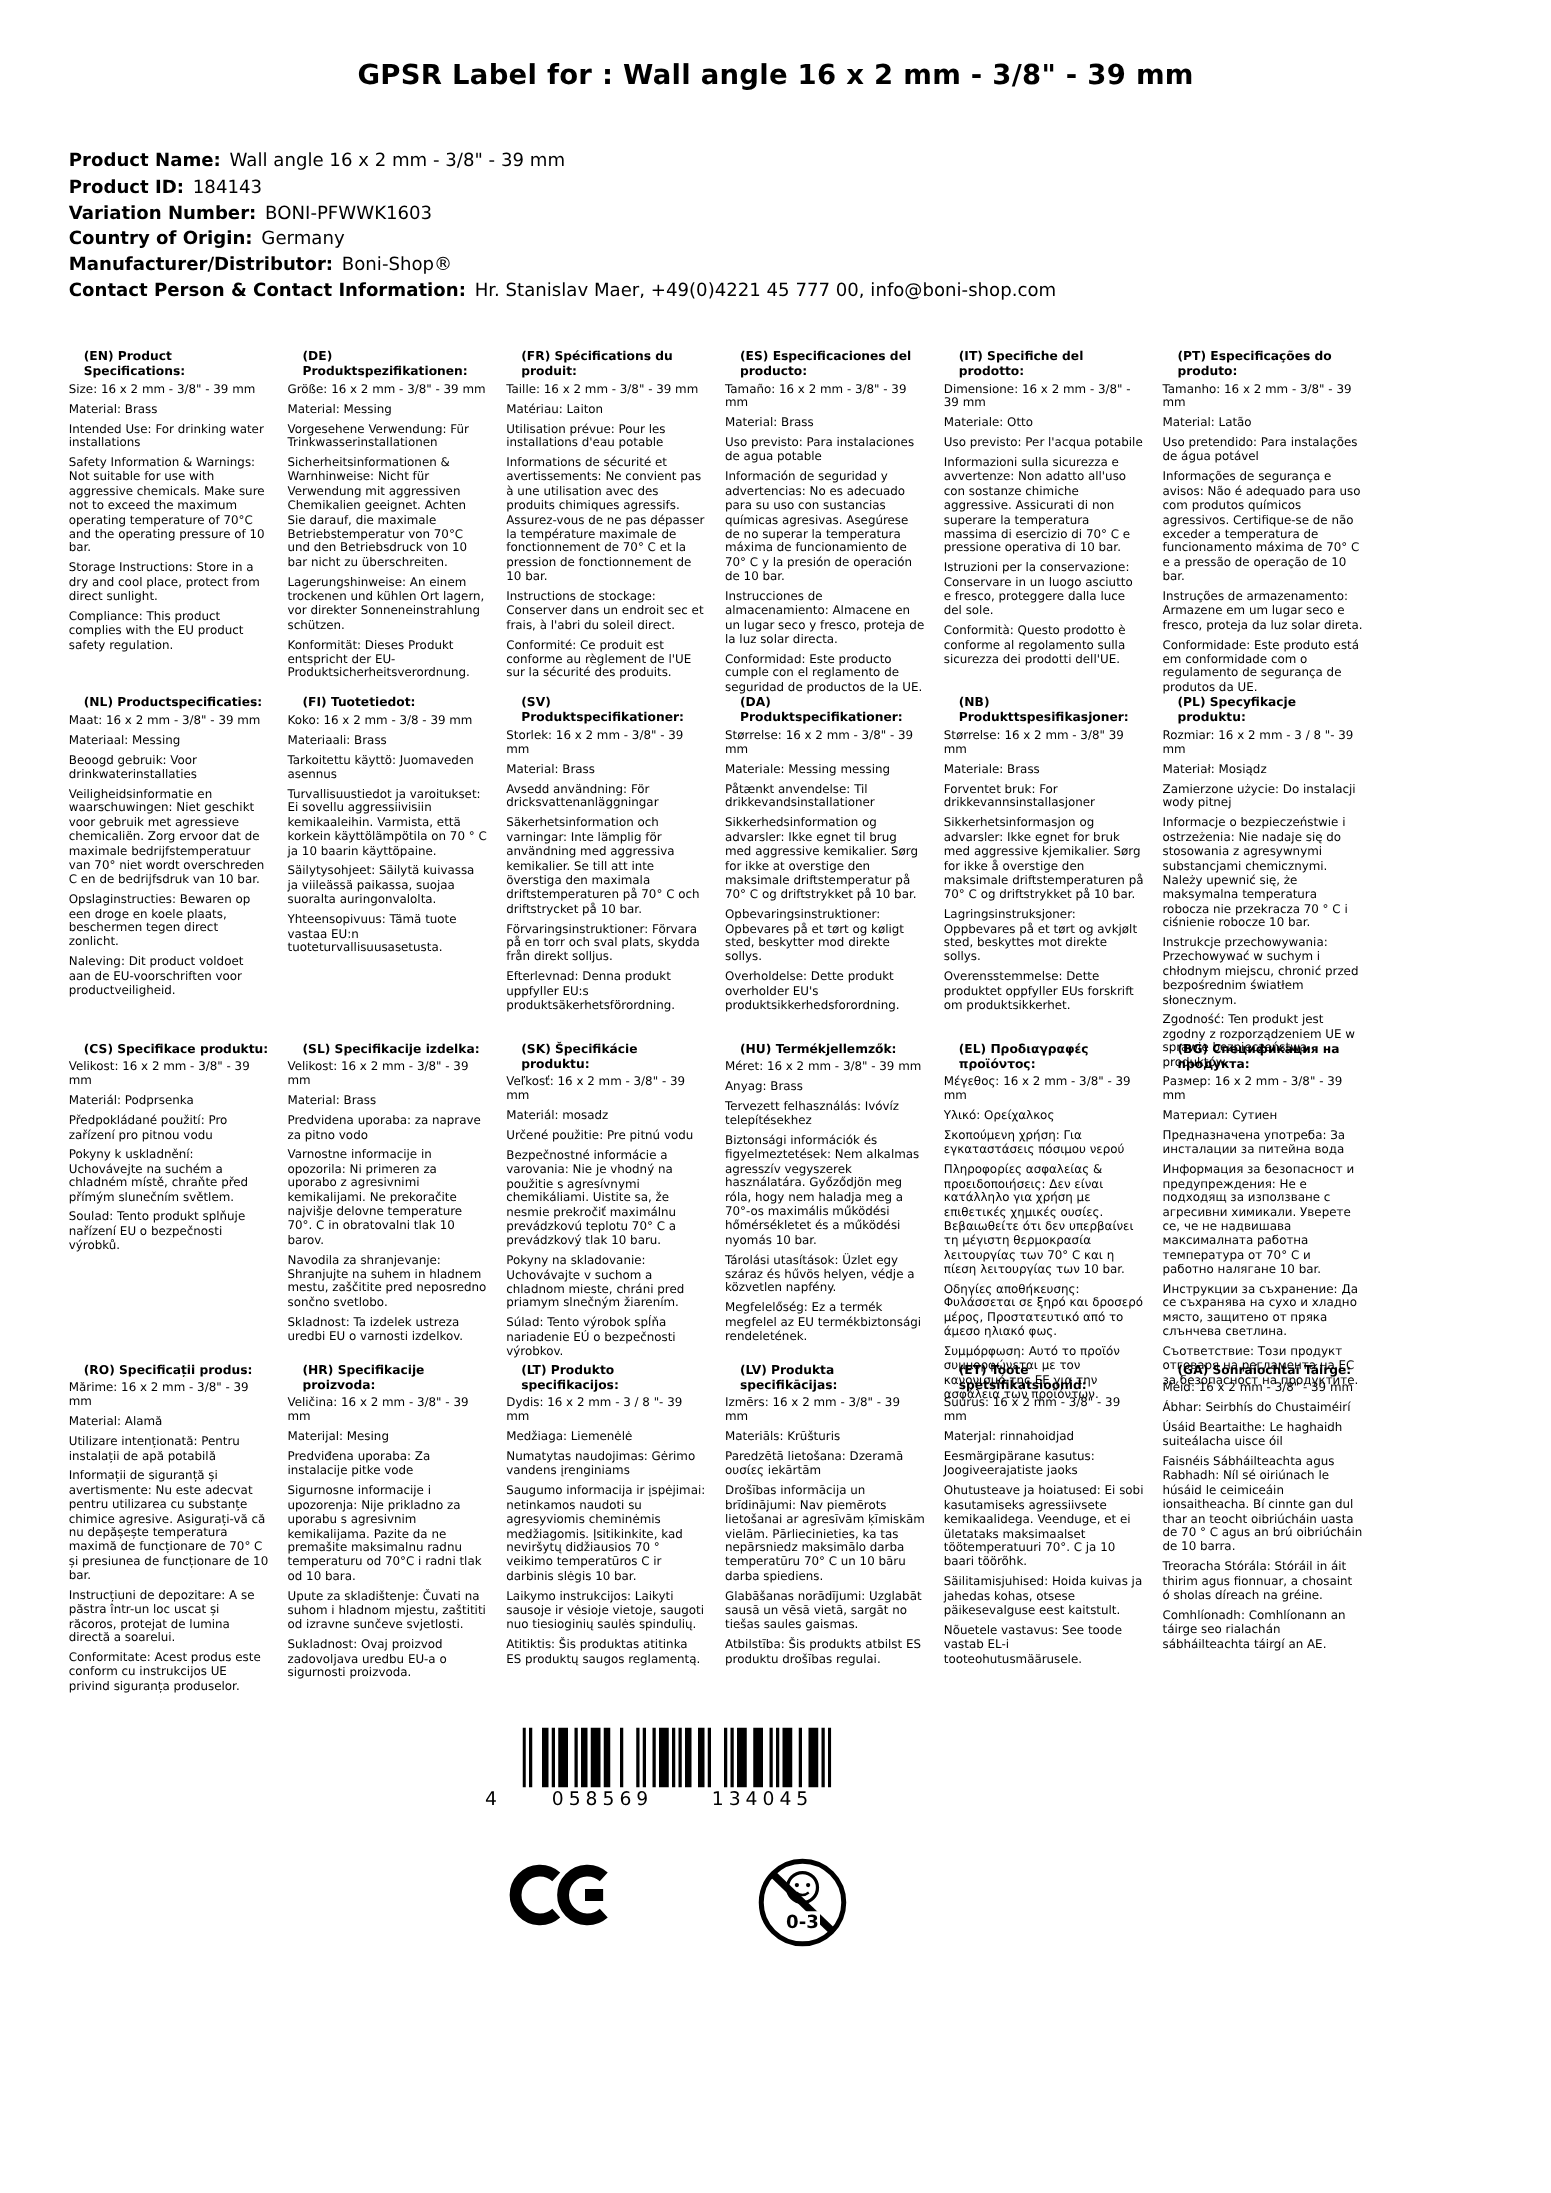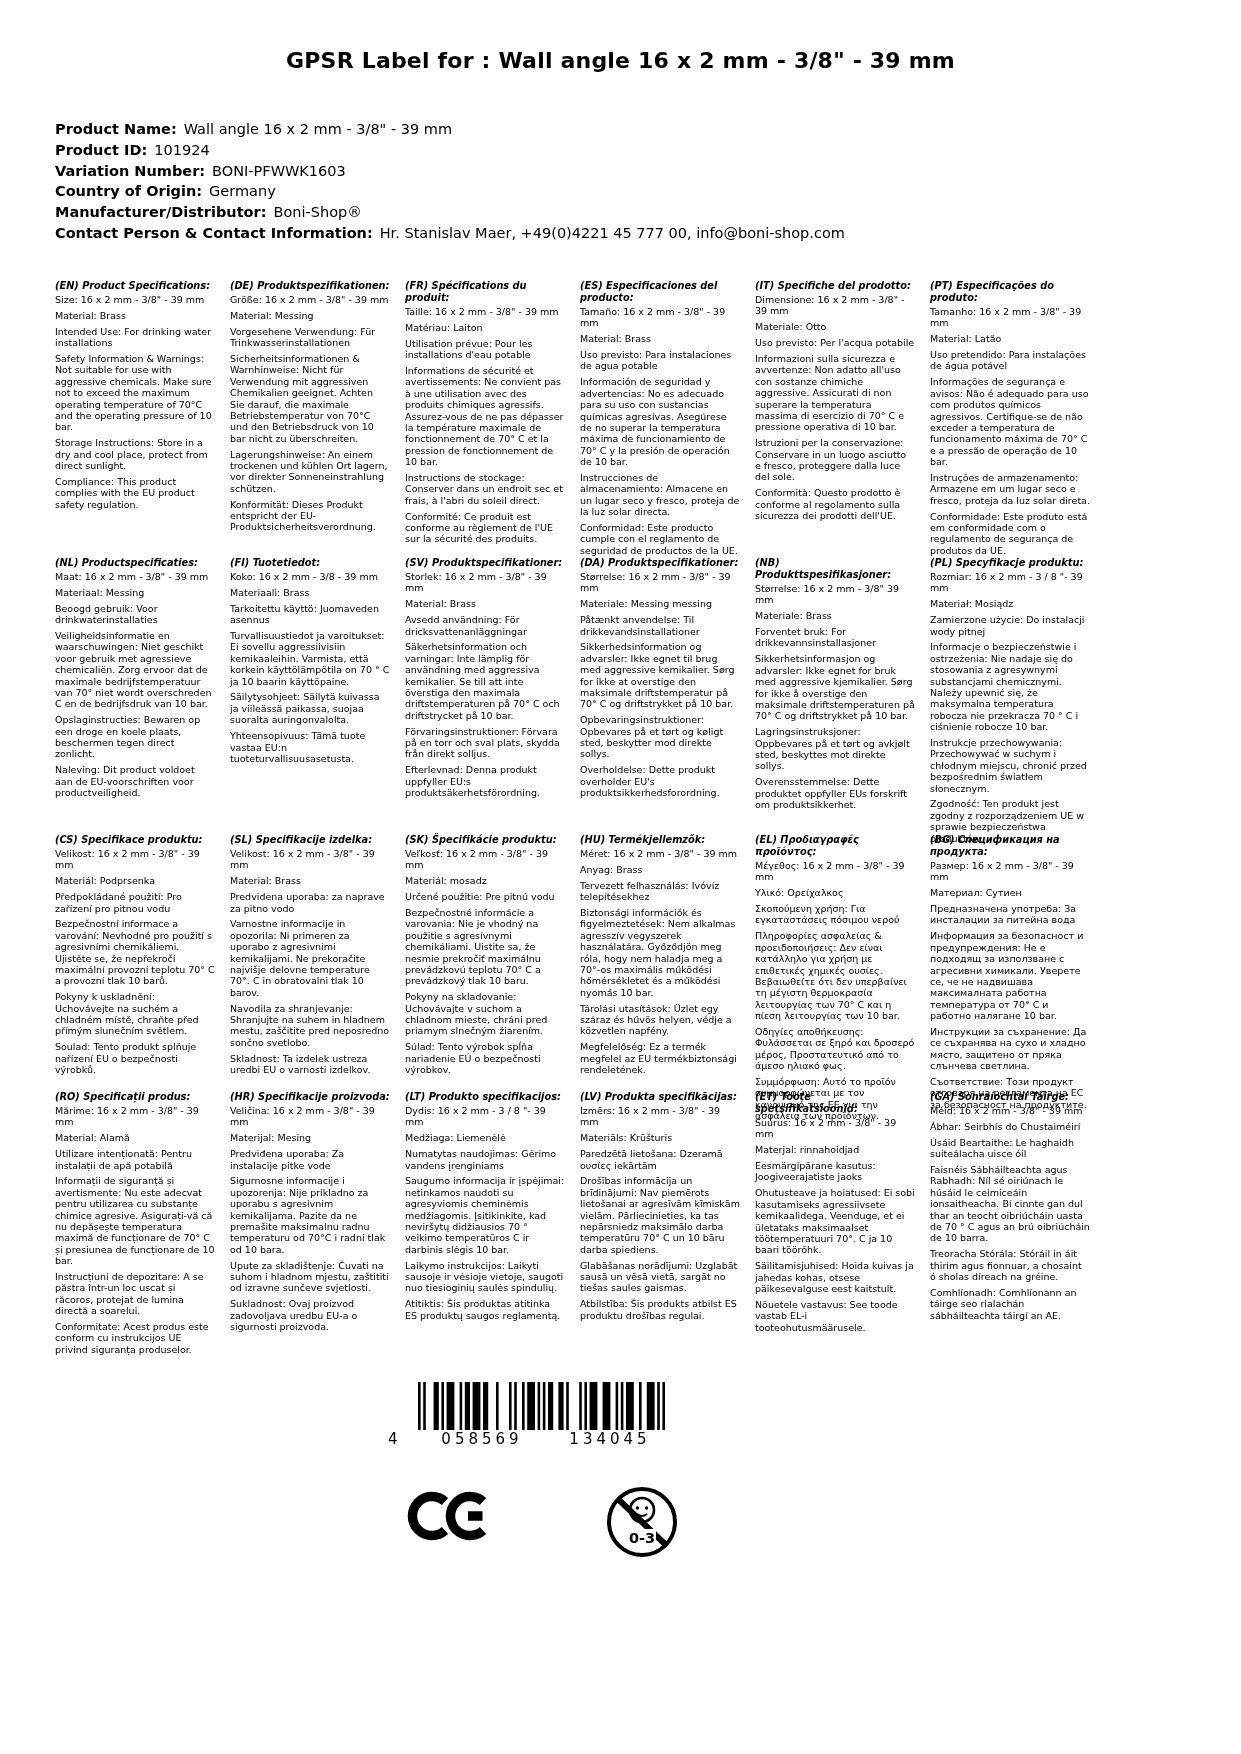--- a/index.html
+++ b/index.html
@@ -19,21 +19,21 @@
   .info-row{font-size:14.5px;line-height:20.8px;white-space:nowrap;}
   .info-row .lbl{font-weight:bold;}
   .info-row .val{margin-left:7px;font-weight:normal;}
   .specs-grid{
     position:absolute;top:280px;left:55px;
     display:grid;
     grid-template-columns:repeat(6,175px);
     grid-template-rows:277px 277px 257px auto;
   }
   .spec-block{padding-right:15px;overflow:visible;}
-  .spec-header{font-weight:bold;font-size:9.8px;line-height:1.22;margin:0 0 2px 0;font-style:italic;}
+  .spec-header{font-weight:bold;font-size:9.8px;line-height:1.22;margin:0 0 2px 12px;}
   .spec-par{
     font-size:9.5px;line-height:1.2;margin:0 0 4.5px 0;
     overflow-wrap:break-word;word-wrap:break-word;
   }
   .barcode-wrap{position:absolute;left:388px;top:1382px;width:286px;}
   .barcode-svg{display:block;margin-left:30px;}
   .barcode-svg rect{fill:#000;}
   .barcode-digits{display:flex;font-size:15px;line-height:17px;margin-top:1px;}
   .barcode-digits .first{width:30px;}
   .barcode-digits .grp{flex:1;text-align:center;letter-spacing:4px;}
@@ -47,21 +47,21 @@
 </style>
 </head>
 <body>
 
 <div class="page">
 
   <h1 class="title">GPSR Label for : Wall angle 16 x 2 mm - 3/8" - 39 mm</h1>
 
   <div class="product-info" id="product-info">
       <div class="info-row"><span class="lbl">Product Name:</span><span class="val">Wall angle 16 x 2 mm - 3/8" - 39 mm</span></div>
-      <div class="info-row"><span class="lbl">Product ID:</span><span class="val">101924</span></div>
+      <div class="info-row"><span class="lbl">Product ID:</span><span class="val">184143</span></div>
       <div class="info-row"><span class="lbl">Variation Number:</span><span class="val">BONI-PFWWK1603</span></div>
       <div class="info-row"><span class="lbl">Country of Origin:</span><span class="val">Germany</span></div>
       <div class="info-row"><span class="lbl">Manufacturer/Distributor:</span><span class="val">Boni-Shop®</span></div>
       <div class="info-row"><span class="lbl">Contact Person &amp; Contact Information:</span><span class="val">Hr. Stanislav Maer, +49(0)4221 45 777 00, info@boni-shop.com</span></div>
     </div>
 
   <div class="specs-grid" id="specs-grid">
       <div class="spec-block">
         <div class="spec-header">(EN) Product Specifications:</div>
         <p class="spec-par">Size: 16 x 2 mm - 3/8" - 39 mm</p>
@@ -168,21 +168,20 @@
         <p class="spec-par">Zamierzone użycie: Do instalacji wody pitnej</p>
         <p class="spec-par">Informacje o bezpieczeństwie i ostrzeżenia: Nie nadaje się do stosowania z agresywnymi substancjami chemicznymi. Należy upewnić się, że maksymalna temperatura robocza nie przekracza 70 ° C i ciśnienie robocze 10 bar.</p>
         <p class="spec-par">Instrukcje przechowywania: Przechowywać w suchym i chłodnym miejscu, chronić przed bezpośrednim światłem słonecznym.</p>
         <p class="spec-par">Zgodność: Ten produkt jest zgodny z rozporządzeniem UE w sprawie bezpieczeństwa produktów.</p>
       </div>
       <div class="spec-block">
         <div class="spec-header">(CS) Specifikace produktu:</div>
         <p class="spec-par">Velikost: 16 x 2 mm - 3/8" - 39 mm</p>
         <p class="spec-par">Materiál: Podprsenka</p>
         <p class="spec-par">Předpokládané použití: Pro zařízení pro pitnou vodu</p>
-        <p class="spec-par">Bezpečnostní informace a varování: Nevhodné pro použití s agresivními chemikáliemi. Ujistěte se, že nepřekročí maximální provozní teplotu 70° C a provozní tlak 10 barů.</p>
         <p class="spec-par">Pokyny k uskladnění: Uchovávejte na suchém a chladném místě, chraňte před přímým slunečním světlem.</p>
         <p class="spec-par">Soulad: Tento produkt splňuje nařízení EU o bezpečnosti výrobků.</p>
       </div>
       <div class="spec-block">
         <div class="spec-header">(SL) Specifikacije izdelka:</div>
         <p class="spec-par">Velikost: 16 x 2 mm - 3/8" - 39 mm</p>
         <p class="spec-par">Material: Brass</p>
         <p class="spec-par">Predvidena uporaba: za naprave za pitno vodo</p>
         <p class="spec-par">Varnostne informacije in opozorila: Ni primeren za uporabo z agresivnimi kemikalijami. Ne prekoračite najvišje delovne temperature 70°. C in obratovalni tlak 10 barov.</p>
         <p class="spec-par">Navodila za shranjevanje: Shranjujte na suhem in hladnem mestu, zaščitite pred neposredno sončno svetlobo.</p>

